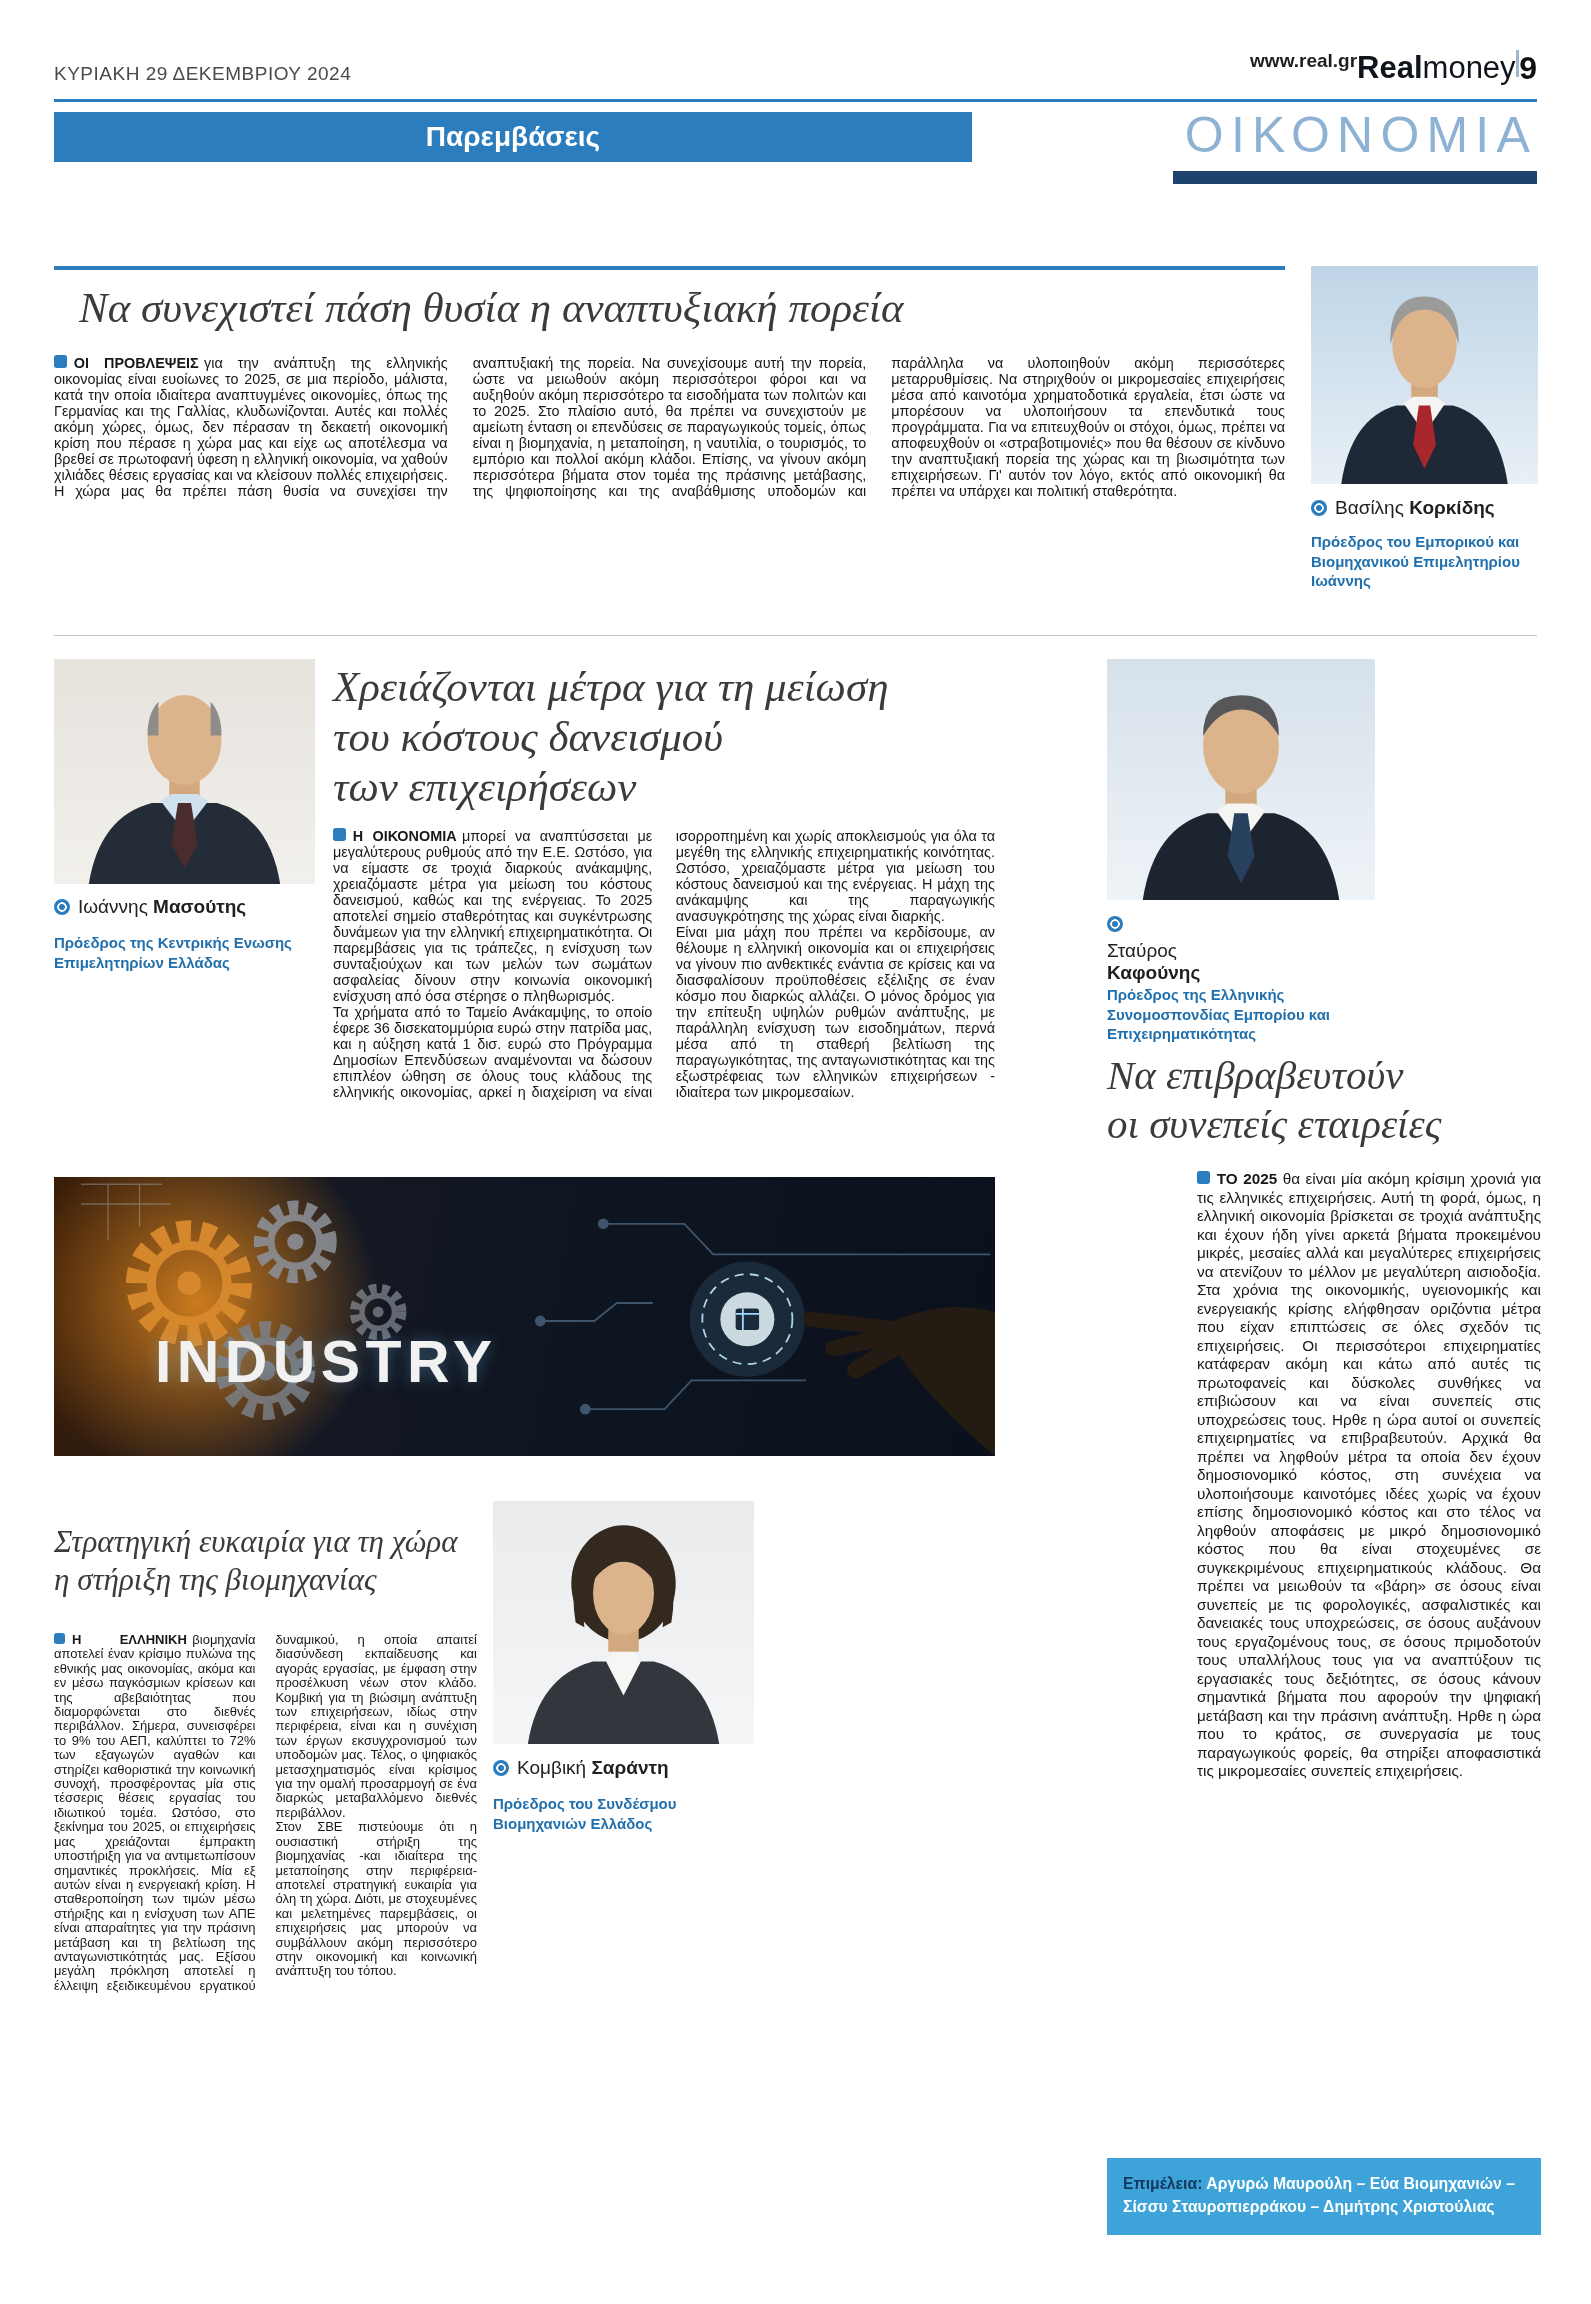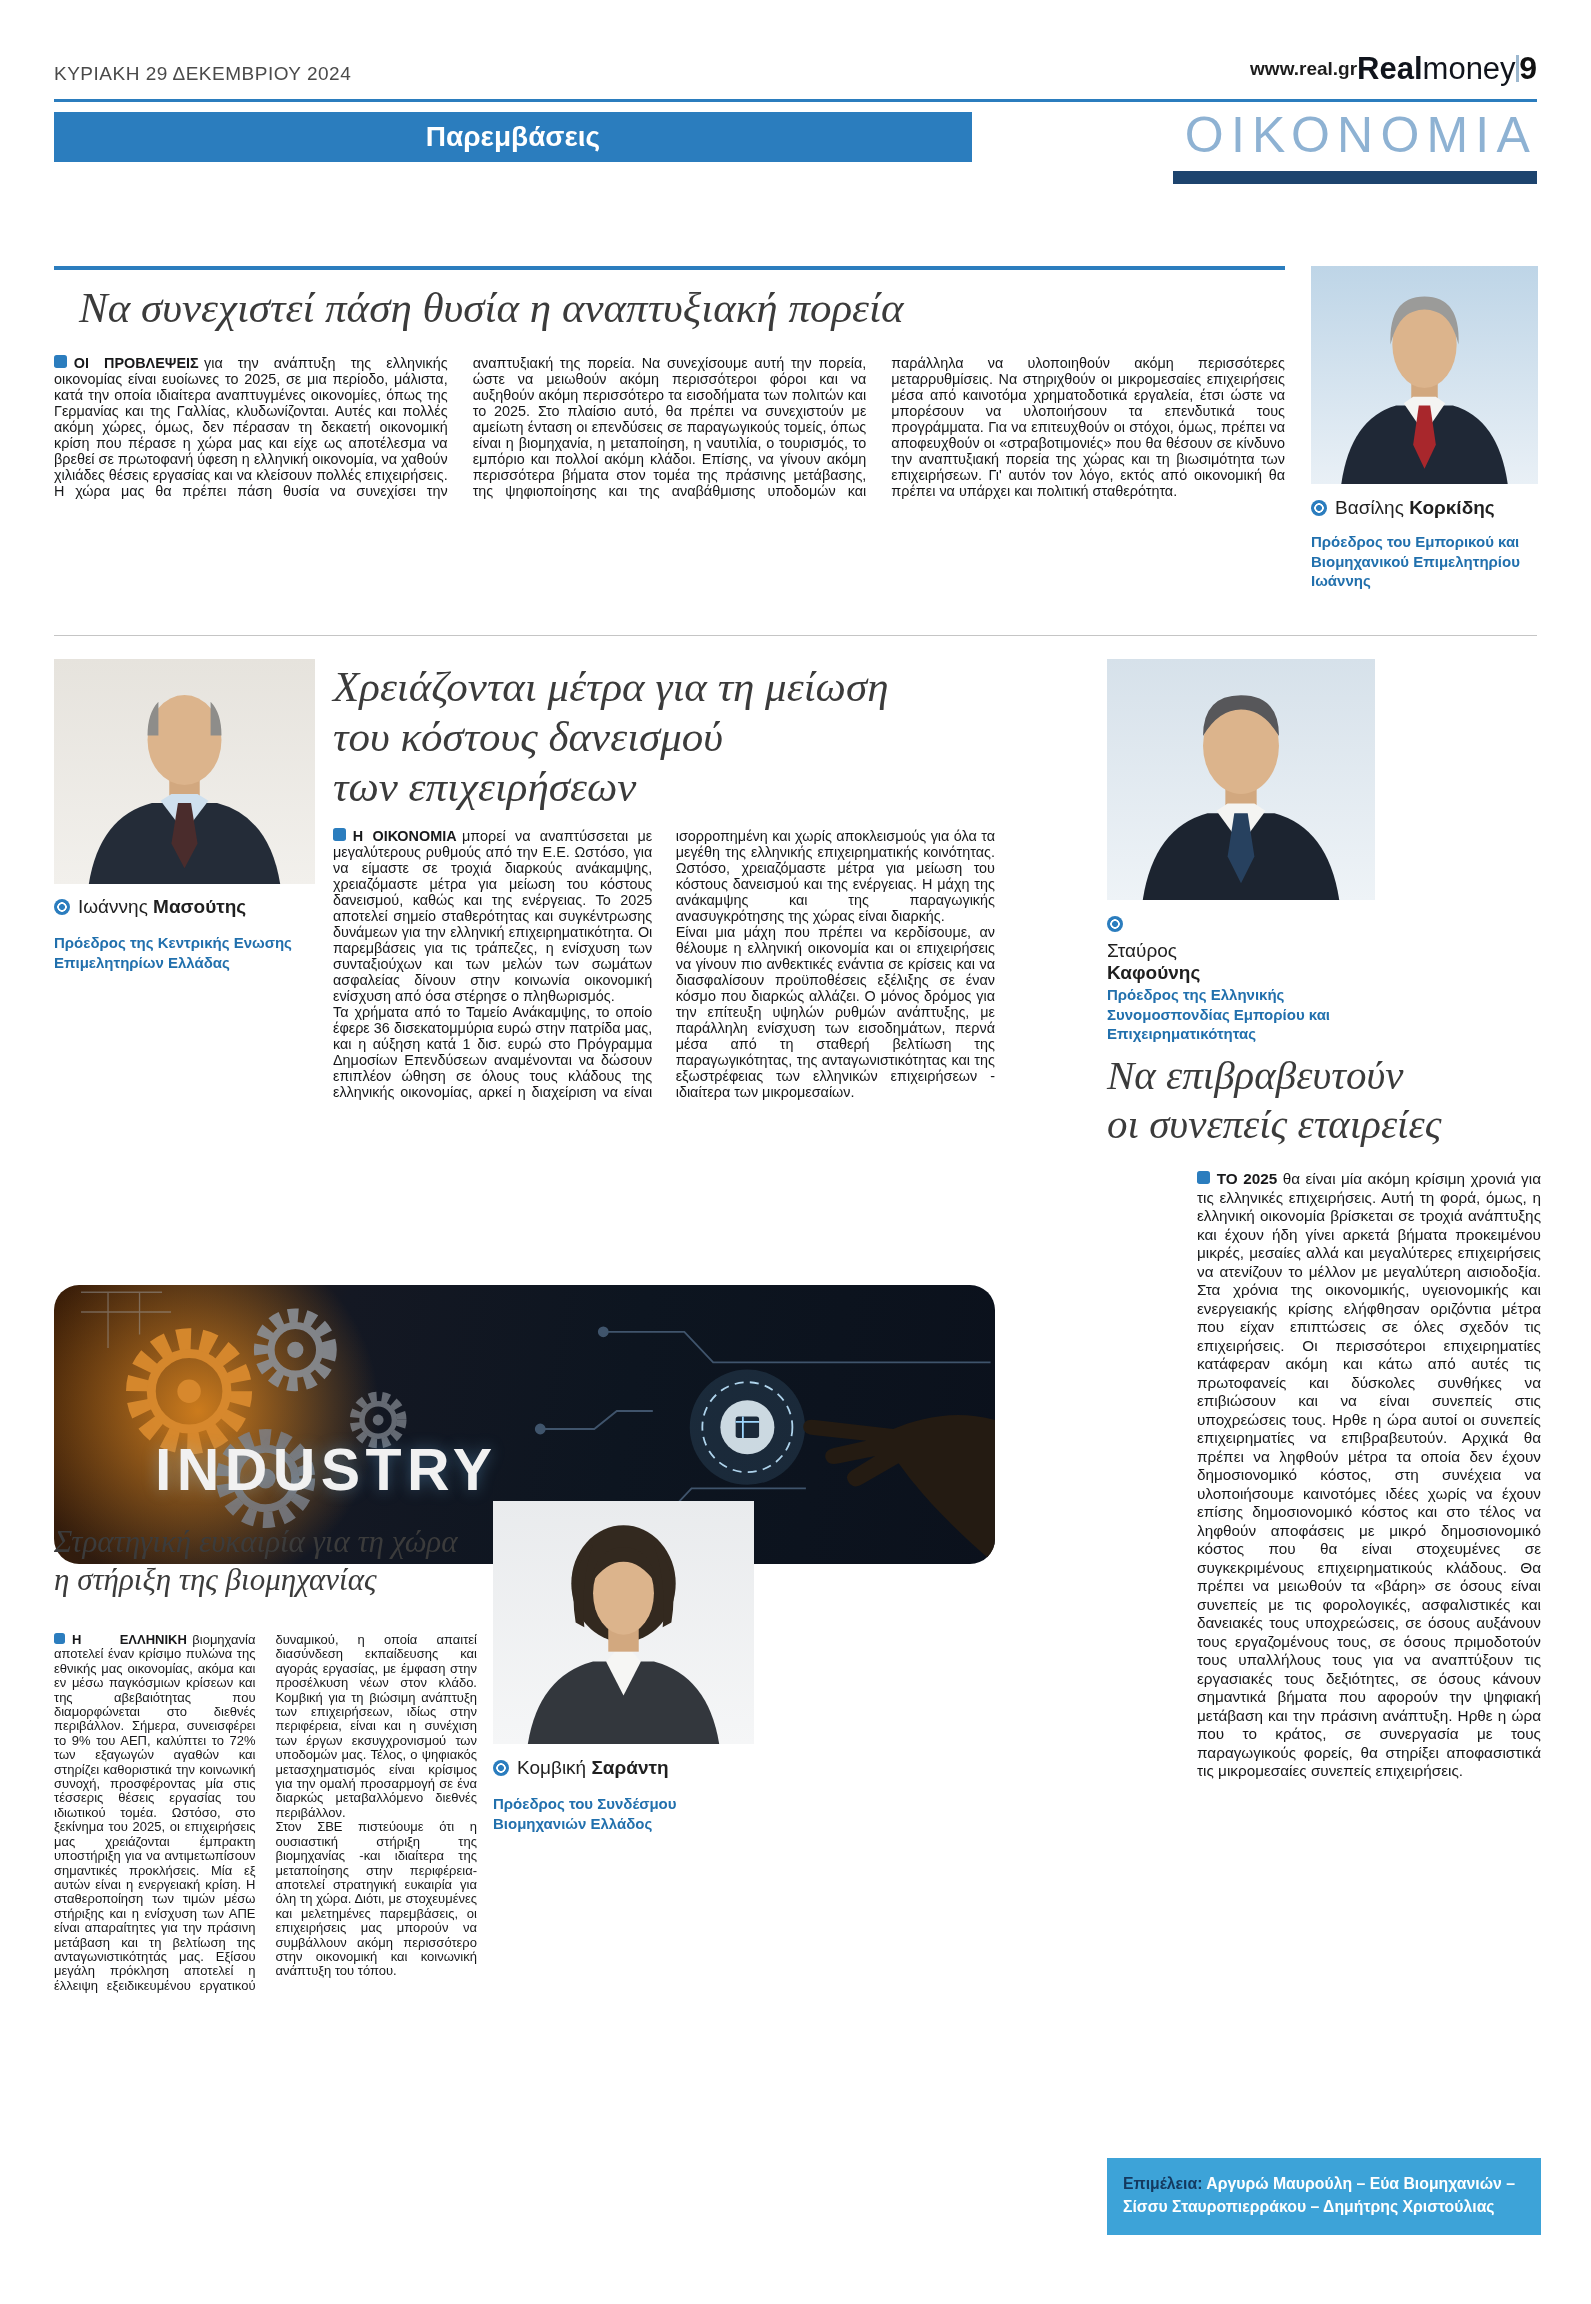--- a/index.html
+++ b/index.html
@@ -5,21 +5,21 @@
   * { margin:0; padding:0; box-sizing:border-box; }
   body { background:#ffffff; }
   .page {
     position:relative; width:1591px; height:2304px; background:#fff;
     font-family:"Liberation Sans", sans-serif; color:#17181a; overflow:hidden;
   }
   .abs { position:absolute; }
 
   
   .date { font-size:19px; color:#4a4a4a; letter-spacing:0.5px; }
-  .hdr-right { display:flex; align-items:center; gap:0; }
+  .hdr-right { display:flex; gap:0; }
   .site { font-size:19px; font-weight:700; color:#1d1d1d; }
   .brand { font-size:31px; color:#10141c; }
   .brand b { font-weight:800; }
   .brand span { font-weight:400; }
   .hpipe { width:3.6px; height:27px; background:#9db8cf; }
   .pnum { font-size:32px; font-weight:700; color:#111; }
   .hrule { background:#2b7dbe; height:2.7px; }
 
   
   .tabbar { background:#2b7dbe; color:#fff; font-weight:700; font-size:28px;
@@ -166,21 +166,21 @@
       </span>
   </div>
   <div class="abs role" style="left:1107px; top:979px; width:270px;">Πρόεδρος της Ελληνικής Συνομοσπονδίας Εμπορίου και Επιχειρηματικότητας</div>
 
   <div class="abs title" style="left:1107px; top:1051px; width:434px; font-size:41px; line-height:49px;">Να επιβραβευτούν
 οι συνεπείς εταιρείες</div>
   <div class="abs body-block" style="left:1197px; top:1170px; width:344px; height:977px; font-size:15.3px; line-height:18.5px;">
     <span class="lead-sq"></span><span class="lead-w">ΤΟ 2025</span><span class="btxt">θα είναι μία ακόμη κρίσιμη χρονιά για τις ελληνικές επιχειρήσεις. Αυτή τη φορά, όμως, η ελληνική οικονομία βρίσκεται σε τροχιά ανάπτυξης και έχουν ήδη γίνει αρκετά βήματα προκειμένου μικρές, μεσαίες αλλά και μεγαλύτερες επιχειρήσεις να ατενίζουν το μέλλον με μεγαλύτερη αισιοδοξία. Στα χρόνια της οικονομικής, υγειονομικής και ενεργειακής κρίσης ελήφθησαν οριζόντια μέτρα που είχαν επιπτώσεις σε όλες σχεδόν τις επιχειρήσεις. Οι περισσότεροι επιχειρηματίες κατάφεραν ακόμη και κάτω από αυτές τις πρωτοφανείς και δύσκολες συνθήκες να επιβιώσουν και να είναι συνεπείς στις υποχρεώσεις τους. Ηρθε η ώρα αυτοί οι συνεπείς επιχειρηματίες να επιβραβευτούν. Αρχικά θα πρέπει να ληφθούν μέτρα τα οποία δεν έχουν δημοσιονομικό κόστος, στη συνέχεια να υλοποιήσουμε καινοτόμες ιδέες χωρίς να έχουν επίσης δημοσιονομικό κόστος και στο τέλος να ληφθούν αποφάσεις με μικρό δημοσιονομικό κόστος που θα είναι στοχευμένες σε συγκεκριμένους επιχειρηματικούς κλάδους. Θα πρέπει να μειωθούν τα «βάρη» σε όσους είναι συνεπείς με τις φορολογικές, ασφαλιστικές και δανειακές τους υποχρεώσεις, σε όσους αυξάνουν τους εργαζομένους τους, σε όσους πριμοδοτούν τους υπαλλήλους τους για να αναπτύξουν τις εργασιακές τους δεξιότητες, σε όσους κάνουν σημαντικά βήματα που αφορούν την ψηφιακή μετάβαση και την πράσινη ανάπτυξη. Ηρθε η ώρα που το κράτος, σε συνεργασία με τους παραγωγικούς φορείς, θα στηρίξει αποφασιστικά τις μικρομεσαίες συνεπείς επιχειρήσεις.</span>
   </div>
 
-  <div class="industry" style="left:54px; top:1285px; width:941px; height:279px;border-radius:25px;">
+  <div class="industry" style="left:54px; top:1177px; width:941px; height:279px;">
     <div class="glow"></div>
     <svg class="gearsvg" viewBox="0 0 1045 310" preserveAspectRatio="none">
       <g stroke="#aab4bd" stroke-width="1.5" opacity="0.4">
         <path d="M60 8 L60 70 M30 30 L130 30 M95 8 L95 55 M30 8 L120 8" fill="none"></path>
       </g>
       <g opacity="0.95">
         <circle cx="150" cy="118" r="58" fill="none" stroke="#d98a2e" stroke-width="24" stroke-dasharray="15 11"></circle>
         <circle cx="150" cy="118" r="42" fill="none" stroke="#d98a2e" stroke-width="10"></circle>
         <circle cx="150" cy="118" r="13" fill="#d98a2e"></circle>
       </g>

